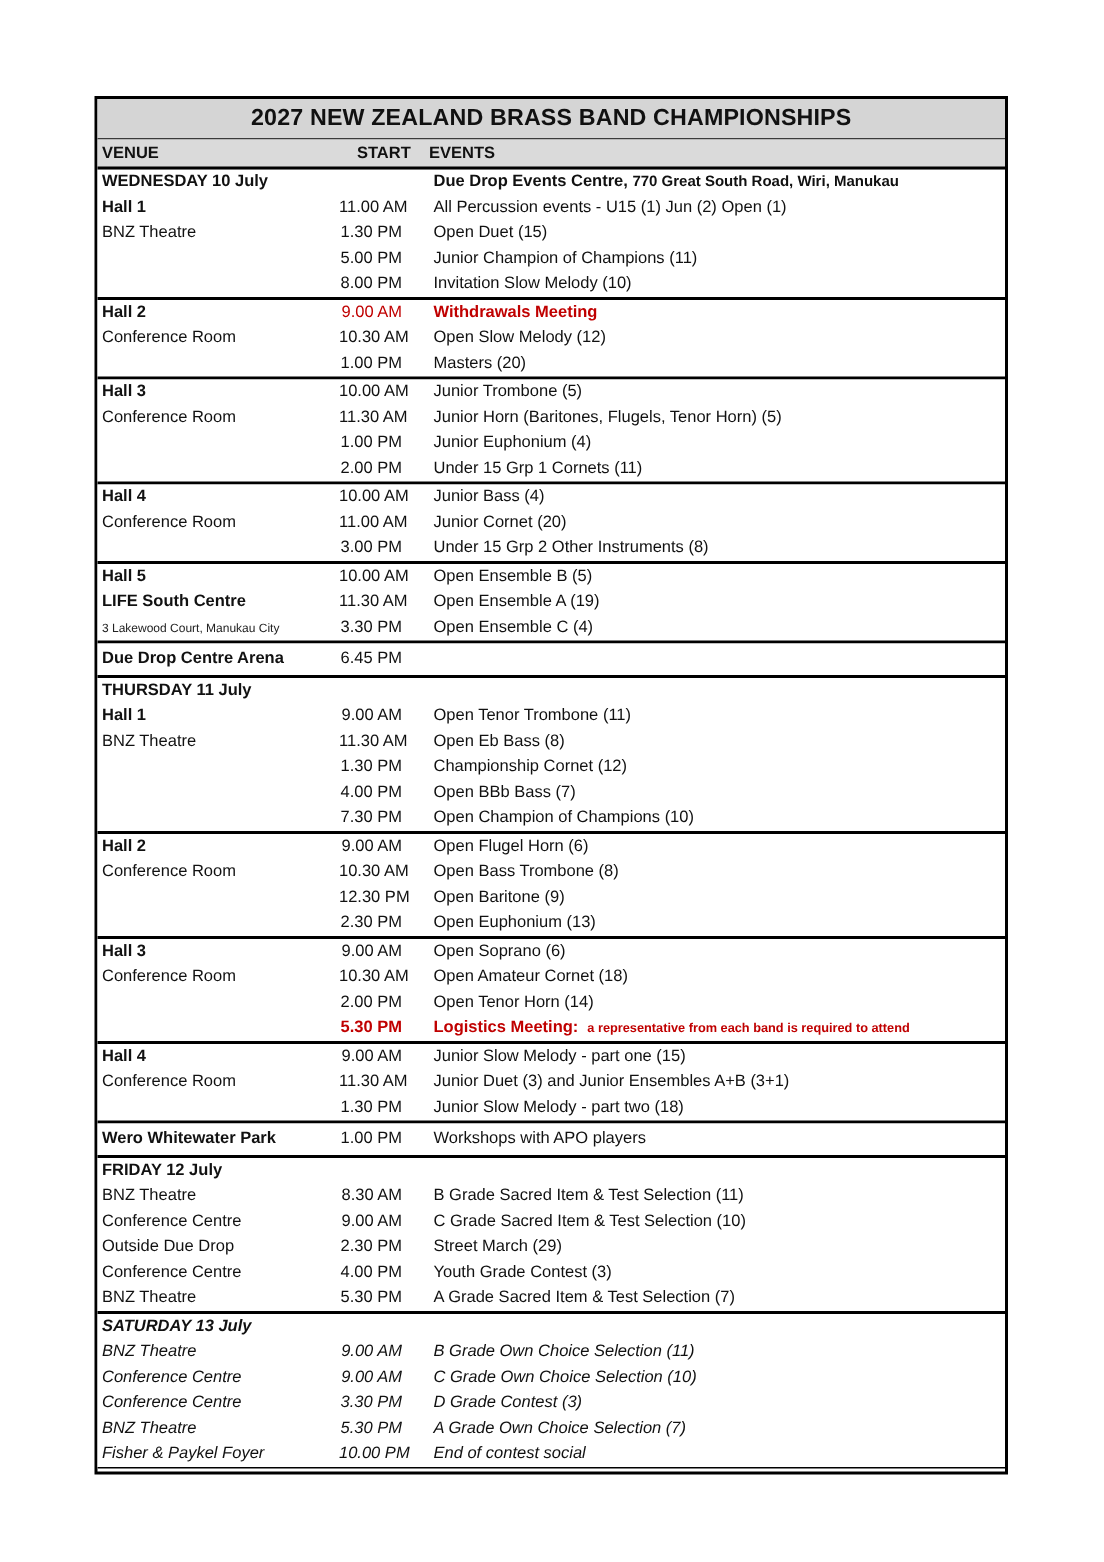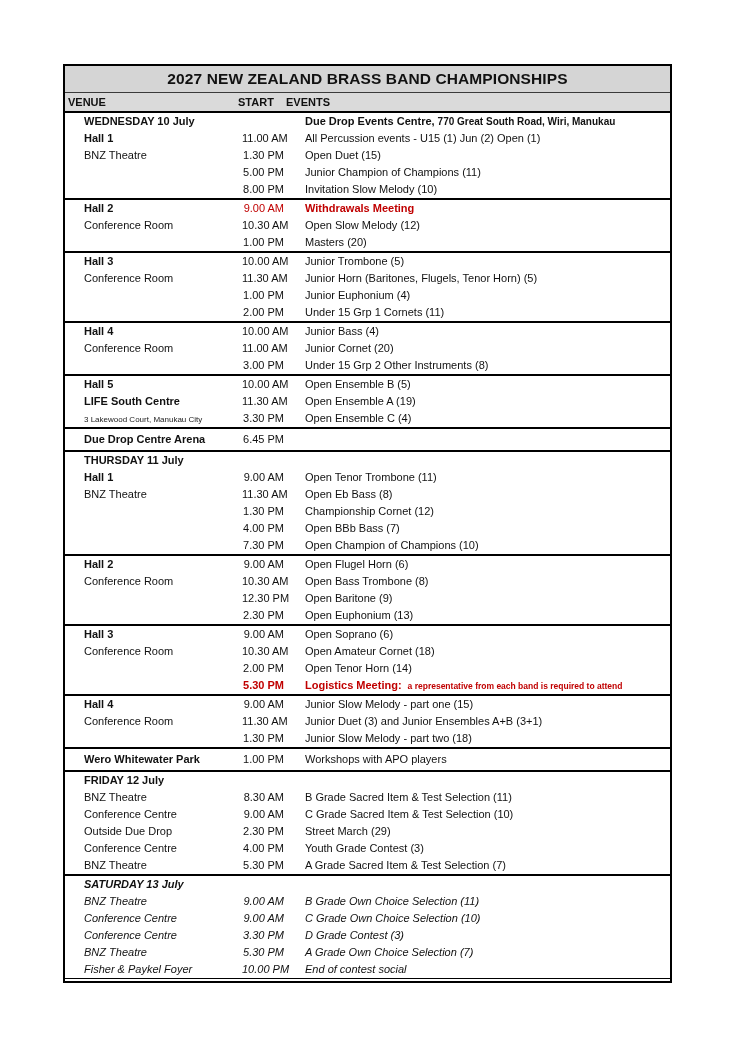--- a/index.html
+++ b/index.html
@@ -23,21 +23,21 @@
     position:relative;background:#dadada;height:18px;line-height:18px;
     font-weight:700;font-size:11px;border-bottom:2px solid #000;
   }
   .h-venue{position:absolute;left:3px;}
   .h-start{position:absolute;left:158px;margin-left:15px;}
   .h-events{position:absolute;left:221px;}
   .section{border-bottom:2px solid #000;background:#fff;}
   .section:last-child{border-bottom:1px solid #000;font-style:italic;}
   .section.pad{padding:2px 0;}
   .row{display:flex;height:17px;line-height:17px;font-size:11px;align-items:baseline;}
-  .c-venue{width:158px;padding-left:19px;flex:none;white-space:nowrap;overflow:hidden;}
+  .c-venue{width:158px;padding-left:3px;flex:none;white-space:nowrap;overflow:hidden;}
   .c-start{width:42px;flex:none;text-align:right;white-space:nowrap;}
   .c-event{flex:1;padding-left:21px;white-space:nowrap;overflow:hidden;}
   .bold{font-weight:700;}
   .small{font-size:8px;color:#222;line-height:17px;}
   .red{color:#c00000;}
   .redbold{color:#c00000;font-weight:700;}
   .smallbold{font-size:10px;font-weight:700;margin-left:3px;}
   .redsmallbold{font-size:8.5px;font-weight:700;color:#c00000;margin-left:6px;}
 </style>
 </head>

